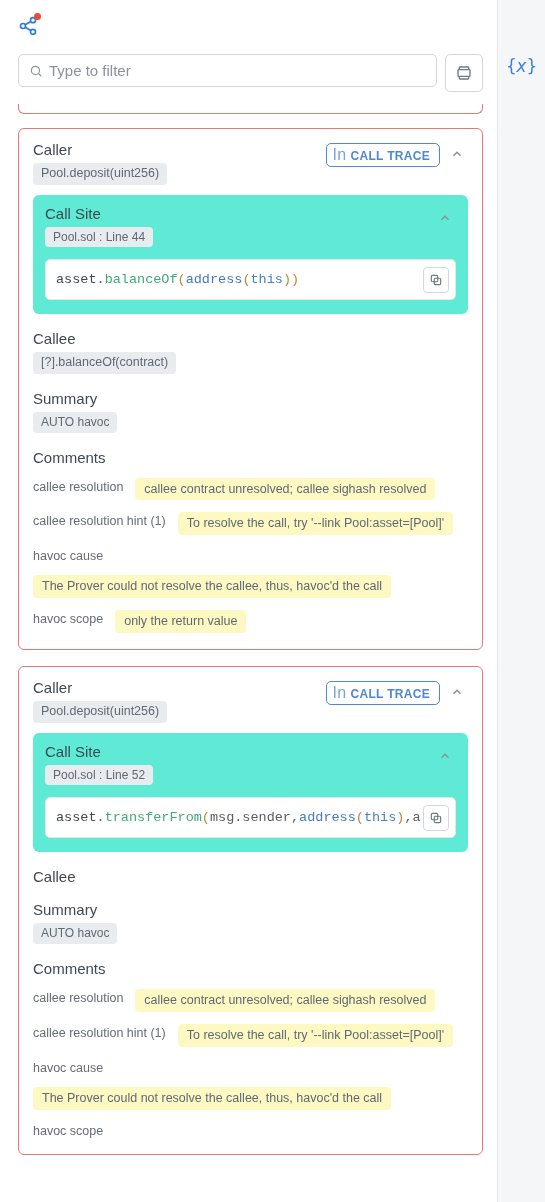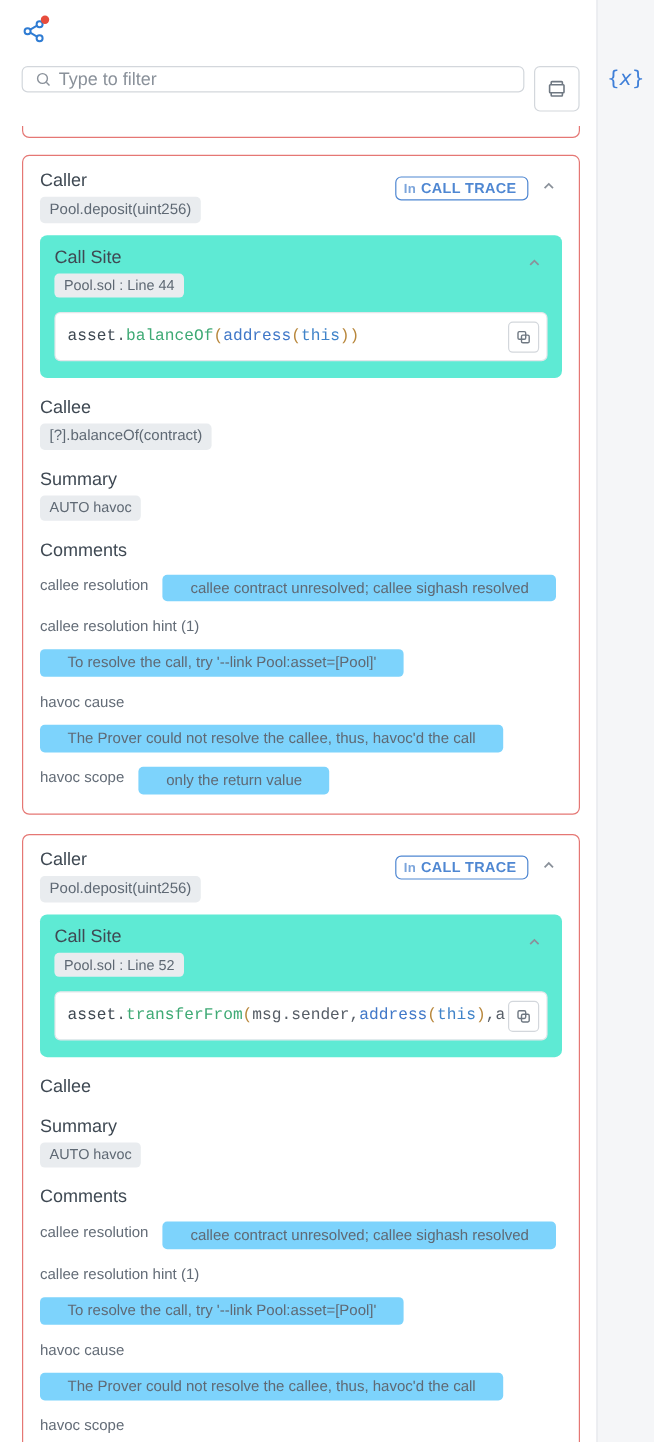--- a/index.html
+++ b/index.html
@@ -5,43 +5,43 @@
 * { box-sizing: border-box; margin: 0; padding: 0; }
 body { font-family: -apple-system, BlinkMacSystemFont, "Segoe UI", Helvetica, Arial, sans-serif; background: #ffffff; color: #333; width: 545px; height: 1202px; overflow: hidden; display: flex; }
 .main-panel { flex: 1; display: flex; flex-direction: column; padding: 16px 14px 0 18px; min-width: 0; }
 .side-panel { width: 48px; background: #f5f6f8; border-left: 1px solid #e5e7eb; display: flex; flex-direction: column; align-items: center; padding-top: 56px; }
 .header-row { display: flex; align-items: center; justify-content: space-between; margin-bottom: 14px; }
 .page-title { font-size: 20px; font-weight: 500; color: #454c52; }
 .share-wrap { position: relative; }
 .share-icon { color: #2f7cd3; }
 .share-dot { position: absolute; top: -3px; right: -3px; width: 7px; height: 7px; background: #e74c3c; border-radius: 50%; }
 .filter-row { display: flex; gap: 8px; margin-bottom: 12px; }
-.filter-input-wrap { flex: 1; position: relative; border: 1px solid #d3d7dc; border-radius: 5px; background: #fff; height: 22px; display: flex; align-items: center; padding: 0 10px; }
+.filter-input-wrap { flex: 1; position: relative; border: 1px solid #d3d7dc; border-radius: 5px; background: #fff; height: 33px; display: flex; align-items: center; padding: 0 10px; }
 .filter-input-wrap svg { color: #8a919a; flex-shrink: 0; }
 .filter-input { flex: 1; border: none; outline: none; font-size: 15px; color: #333; margin-left: 6px; background: transparent; }
 .filter-input::placeholder { color: #8a919a; }
 .sq-btn { width: 38px; height: 38px; border: 1px solid #d3d7dc; border-radius: 5px; background: #fff; display: flex; align-items: center; justify-content: center; color: #6f7882; cursor: pointer; }
 .content-scroll { flex: 1; overflow-y: auto; padding-bottom: 10px; }
 .truncated-card-top { border: 1px solid #e57774; border-top: none; border-radius: 0 0 6px 6px; height: 10px; margin-bottom: 14px; }
 .card { border: 1px solid #e57774; border-radius: 6px; padding: 12px 14px 16px 14px; margin-bottom: 16px; background: #fff; }
 .card-head { display: flex; align-items: flex-start; justify-content: flex-start; margin-bottom: 2px; gap: 10px; }
 .card-head-left { flex: 1; }
 .section-title { font-size: 15px; font-weight: 500; color: #3f4953; margin-bottom: 5px; }
 .pill { display: inline-block; background: #e9ecef; color: #5f6974; font-size: 12px; padding: 2px 8px; border-radius: 4px; line-height: 1.4; }
 .pill-lg { font-size: 12.5px; }
 .in-calltrace { border: 1px solid #4f87d2; color: #4f87d2; font-size: 12px; font-weight: 600; padding: 2px 9px 2px 6px; border-radius: 5px; letter-spacing: .3px; white-space: nowrap; }
-.in-calltrace .in { color: #7ca5db; font-weight: 700; text-transform: none; margin-right: 4px; font-size: 11px; }
+.in-calltrace .in { color: #7ca5db; font-weight: 400; text-transform: none; margin-right: 4px; font-size: 16px; }
 .chevron { color: #8a919a; cursor: pointer; padding: 4px; margin-top: 2px; }
 .subcard { background: #5eead4; border-radius: 6px; padding: 10px 12px 14px 12px; margin-top: 10px; margin-bottom: 16px; }
 .sub-head { display: flex; justify-content: space-between; align-items: flex-start; gap: 10px; }
 .code-box { background: #fff; border: 1px solid #e3e6ea; border-radius: 5px; padding: 12px 10px; margin-top: 12px; position: relative; font-family: "SFMono-Regular", Consolas, "Liberation Mono", Menlo, monospace; font-size: 13.5px; white-space: nowrap; overflow-x: hidden; }
 .copy-btn { position: absolute; right: 6px; top: 50%; transform: translateY(-50%); width: 26px; height: 26px; border: 1px solid #d3d7dc; border-radius: 4px; background: #fff; display: flex; align-items: center; justify-content: center; color: #6f7882; cursor: pointer; }
 .comment-row { display: flex; align-items: flex-start; gap: 12px; margin-top: 12px; font-size: 12.5px; flex-wrap: wrap; }
 .comment-label { color: #636c77; white-space: nowrap; padding-top: 2px; }
-.comment-value { background: #7dd3fc; color: #5f6974; padding: 3px 23px; border-radius: 4px; line-height: 1.35; min-width: 0; word-break: break-word; }
+.comment-value { background: #fef9c3; color: #5f6974; padding: 3px 9px; border-radius: 4px; line-height: 1.35; min-width: 0; word-break: break-word; }
 .section-block { margin-top: 16px; }
 .varx { color: #3f7fd8; font-family: "SFMono-Regular", Consolas, monospace; font-size: 17px; font-style: italic; font-weight: 500; }
 .brace { font-style: normal; }
 
 .tk-obj { color: #3f4953; }
 .tk-method { color: #3faa75; }
 .tk-par { color: #b9883d; }
 .tk-kw { color: #4178c8; }
 .tk-this { color: #3f83c9; }
 .tk-plain { color: #575e67; }

